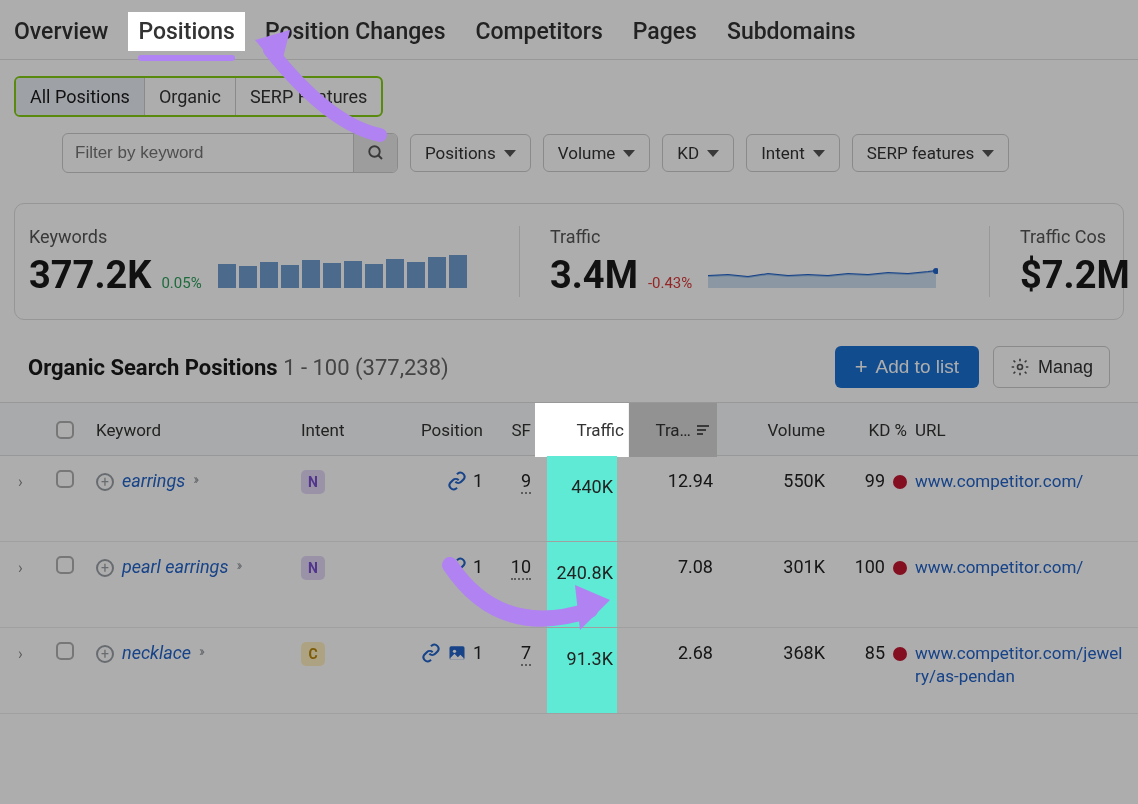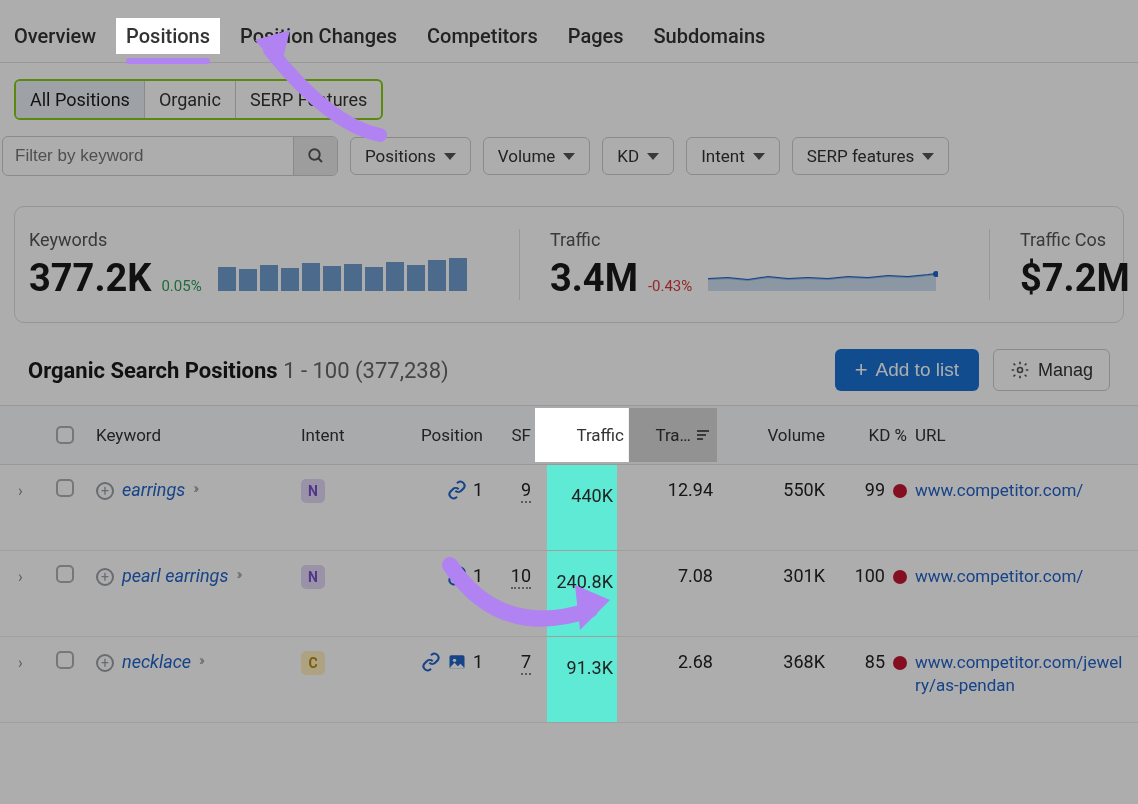--- a/index.html
+++ b/index.html
@@ -16,23 +16,23 @@
     position: absolute;
     inset: 0;
     background: rgba(0,0,0,0.32);
     z-index: 50;
     pointer-events: none;
   }
   
   .tabs {
     display: flex;
     gap: 30px;
-    padding: 24px 14px 14px;
+    padding: 18px 14px 14px;
     border-bottom: 1px solid #e0e0e0;
-    font-size: 20px;
+    font-size: 23px;
     font-weight: 500;
     color: #333;
   }
   .tabs .tab { cursor: pointer; white-space: nowrap; }
   .tabs .tab.active {
     position: relative;
     z-index: 60;
     background: #fff;
     padding: 6px 10px;
     margin: -6px -10px;
@@ -51,22 +51,23 @@
     padding: 16px 14px;
   }
   .seggroup { display: flex; border: 2px solid #84cc16; border-radius: 6px; overflow: hidden; }
   .seggroup .seg { padding: 8px 14px; font-size: 18px; color: #333; border-right: 1px solid #ccc; cursor: pointer; }
   .seggroup .seg:last-child { border-right: none; }
   .seggroup .seg.active { background: #e9eef5; color: #1a1a1a; }
   
   .filterrow {
     display: flex;
     gap: 12px;
-    padding: 0 2px 18px;
+    padding: 0 14px 18px;
     align-items: center;
+    margin-left: 48px;
   }
   .searchwrap { display: flex; border: 1px solid #ccc; border-radius: 6px; overflow: hidden; }
   .searchwrap input {
     border: none; outline: none;
     padding: 9px 12px;
     font-size: 17px;
     width: 290px;
     color: #333;
     background: transparent;
   }
@@ -128,21 +129,21 @@
   }
   
   .tbl { width:100%; }
   .tbl .headrow, .tbl .row {
     display:grid;
     grid-template-columns: 38px 40px 205px 100px 90px 48px 94px 88px 112px 82px 220px;
     align-items:center;
     padding: 0 14px;
   }
   .tbl .headrow {
-    height: 60px;
+    height: 54px;
     font-size: 17px;
     color: #333;
     border-top: 1px solid #e0e0e0;
     border-bottom: 1px solid #e0e0e0;
     background: #fafbfc;
   }
   .tbl .row {
     min-height: 86px;
     border-bottom: 1px solid #ececec;
     font-size: 18px;

